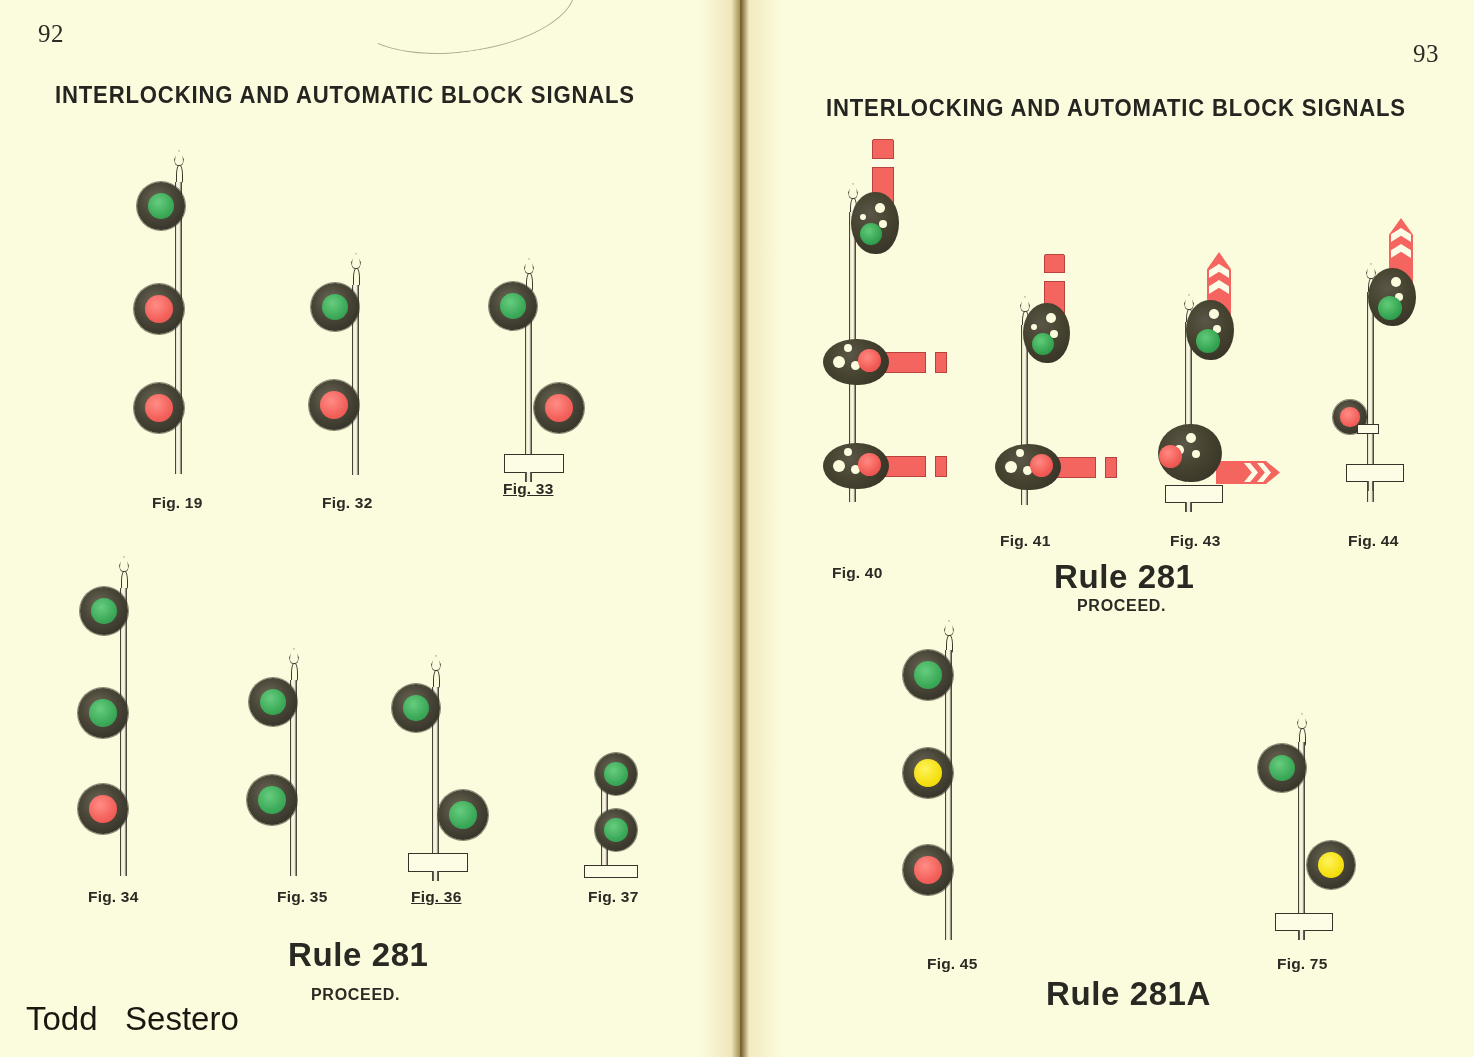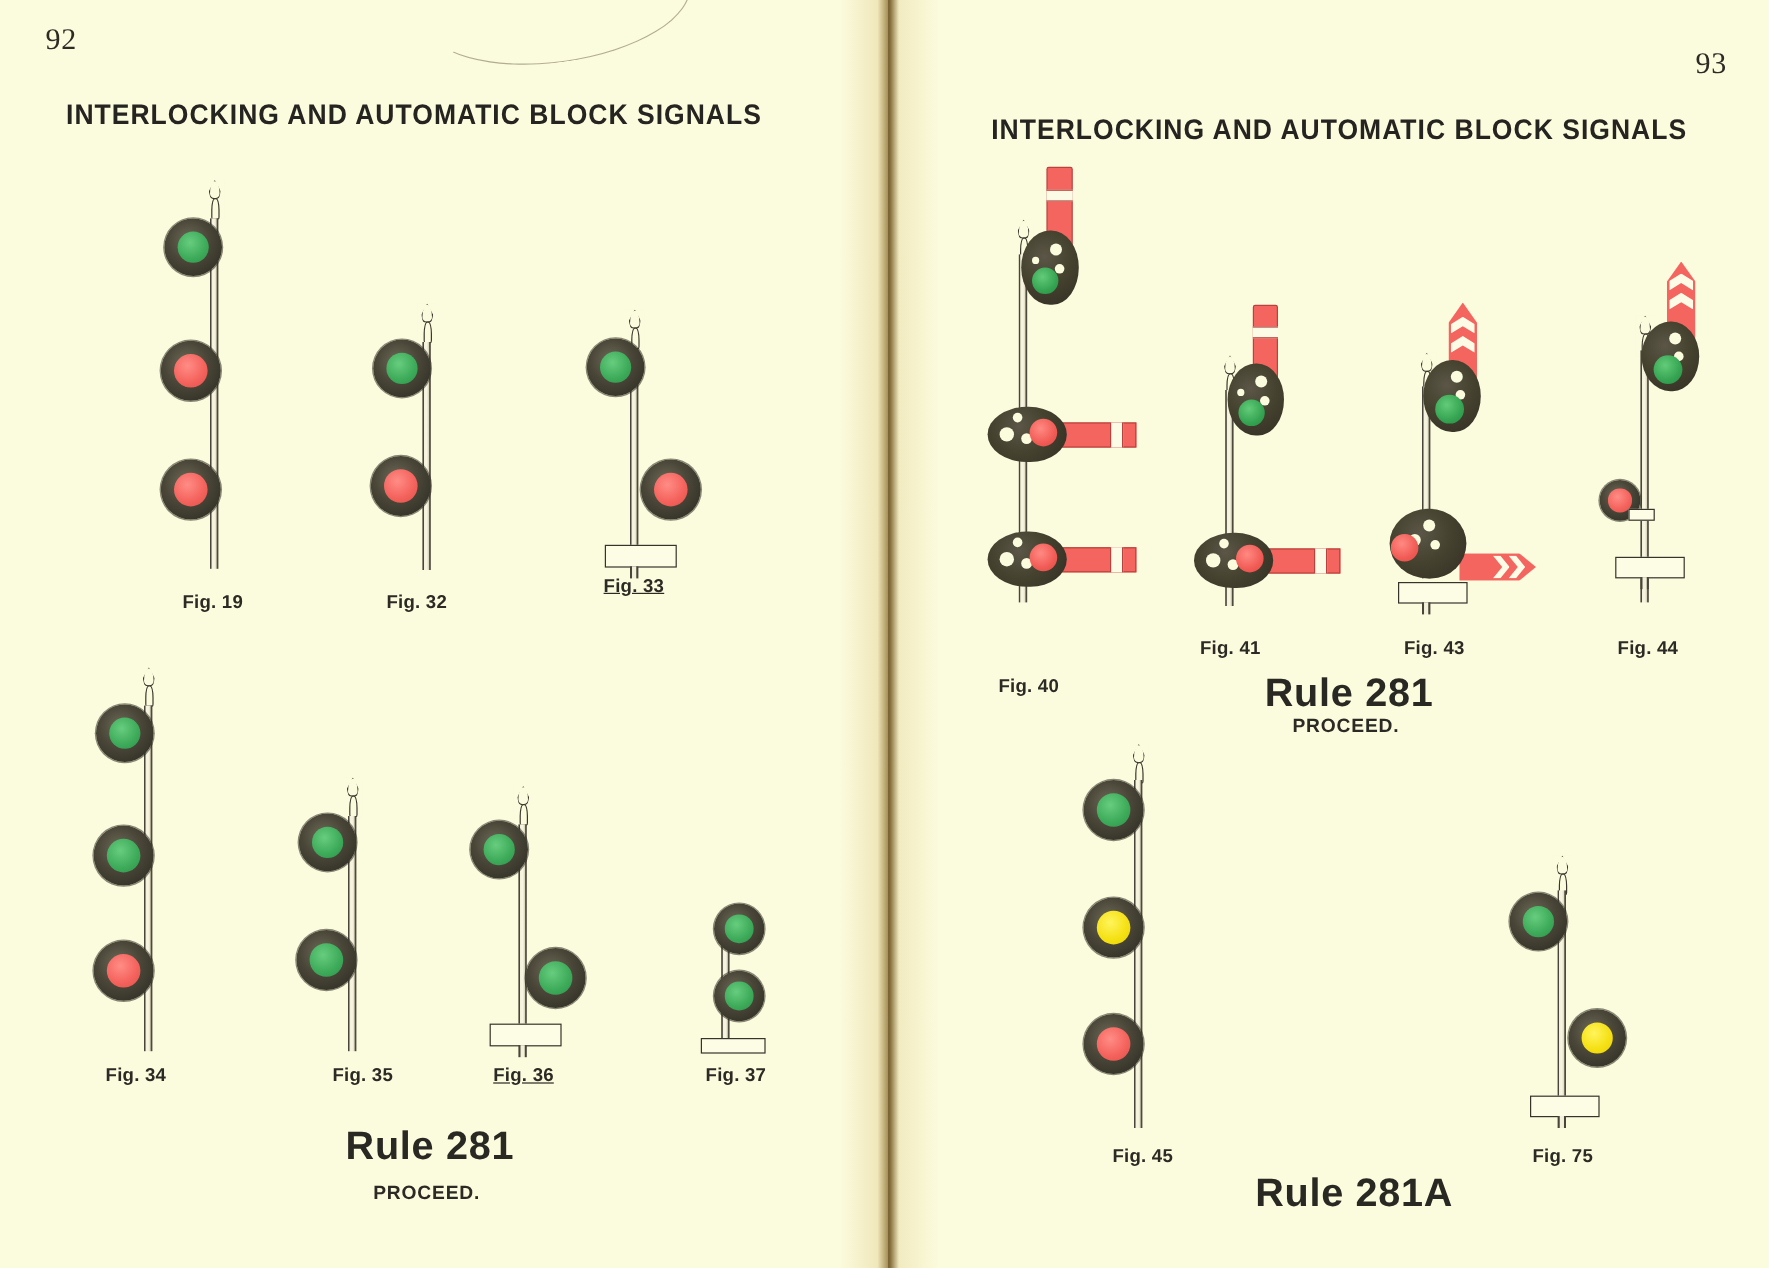--- a/index.html
+++ b/index.html
@@ -355,20 +355,21 @@
     <div class="lamp" style="left:595px; top:809px; width:42px; height:42px;">
         <div class="lens green"></div>
       </div>
     <div class="base" style="left:584px; top:865px; width:54px; height:13px;"></div>
   </div>
   <div class="fig-cap" style="left:588px; top:888px;">Fig. 37</div>
 
   <div class="rule-title" style="left:288px; top:936px;">Rule 281</div>
   <div class="rule-sub" style="left:311px; top:986px;">PROCEED.</div>
 
+  <div class="watermark">Todd   Sestero</div>
 
   <div class="folio" style="left:1413px; top:40px;">93</div>
   <div class="page-head" style="left:826px; top:95px;">INTERLOCKING AND AUTOMATIC BLOCK SIGNALS</div>
 
   <div class="signal">
     <div class="finial" style="left:845px; top:183px;"></div>
     <div class="mast" style="left:849px; top:212px; height:290px;"></div>
 
     <div class="blade vert" style="left:872px; top:139px; width:22px; height:80px;">
       <div class="body"></div>

